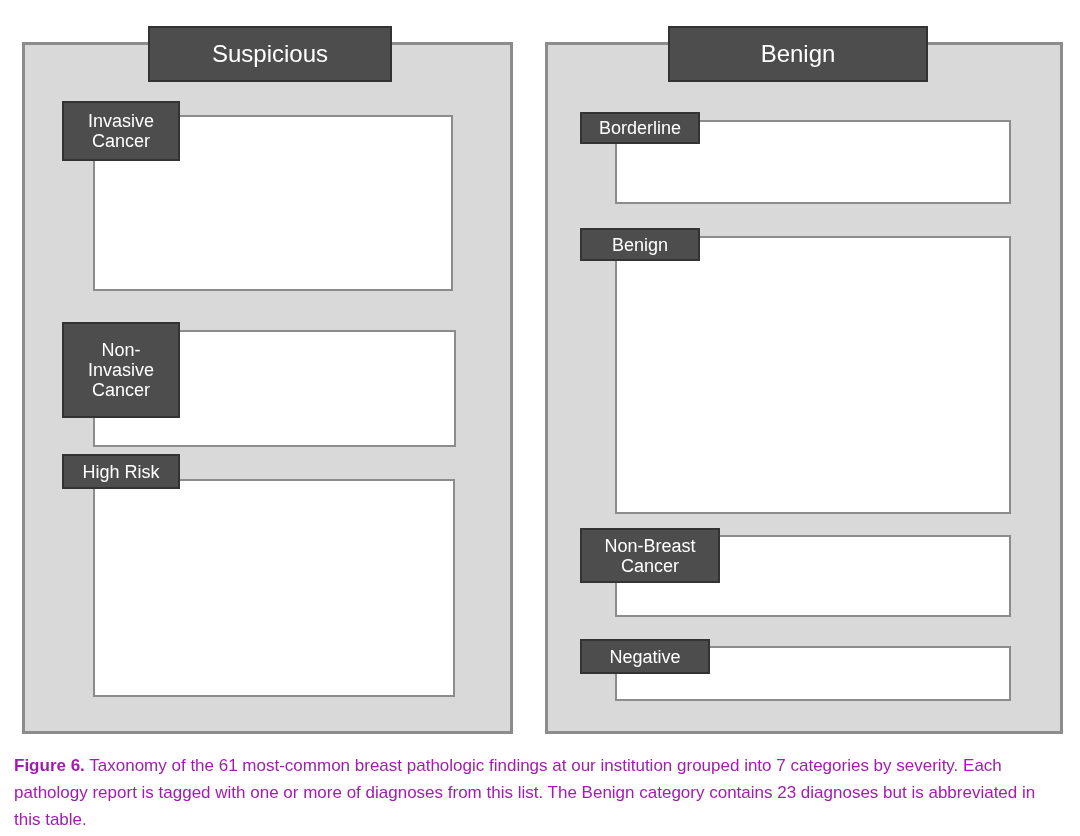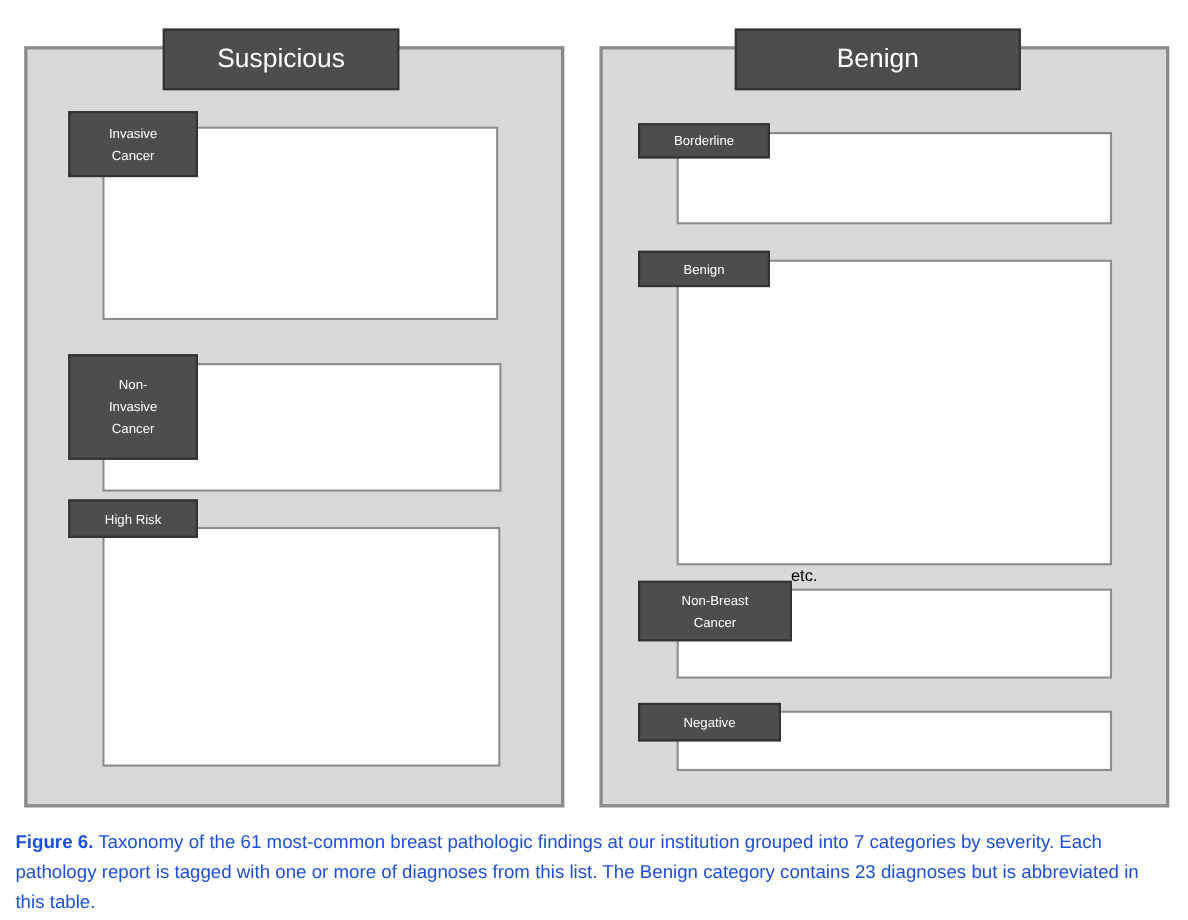--- a/index.html
+++ b/index.html
@@ -40,33 +40,33 @@
     border: 2px solid #333333;
     box-sizing: border-box;
     color: #ffffff;
     font-size: 24px;
     line-height: 1;
     display: flex;
     align-items: center;
     justify-content: center;
     z-index: 4;
   }
-  #header-suspicious { left: 148px; top: 26px; width: 215px; height: 56px; }
+  #header-suspicious { left: 148px; top: 26px; width: 244px; height: 56px; }
   #header-benign     { left: 668px; top: 26px; width: 260px; height: 56px; }
 
   
   .group { position: absolute; }
 
   .group-label {
     position: absolute;
     background: #4d4d4d;
     border: 2px solid #333333;
     box-sizing: border-box;
     color: #ffffff;
-    font-size: 12px;
+    font-size: 18px;
     line-height: 20px;
     text-align: center;
     display: flex;
     align-items: center;
     justify-content: center;
     z-index: 3;
   }
 
   .group-list {
     position: absolute;
@@ -97,21 +97,21 @@
   }
 
   
   #caption {
     position: absolute;
     left: 14px;
     top: 752px;
     width: 1048px;
     font-size: 17px;
     line-height: 27px;
-    color: #1d4ed8;
+    color: #a21caf;
   }
   #caption b { font-weight: bold; }
 </style>
 </head>
 <body>
 
 <div id="figure">
 
   <div class="column" id="column-suspicious"></div>
 
@@ -194,21 +194,20 @@
       <div class="list-item">Sclerosing Adenosis</div>
       <div class="list-item">Usual Ductal Hyperplasia (UDH)</div>
       <div class="list-item">Columnar cell change without atypia</div>
       <div class="list-item">Phyllodes</div>
       <div class="list-item">Fibroadenoma</div>
       <div class="list-item">Fibrosis</div>
       <div class="list-item">Fibrocystic disease</div>
       <div class="list-item wrap"><span class="misspell">Pseudoangiomatous</span> stromal hyperplasia (PASH)</div>
       <div class="list-item">Biopsy site changes</div>
       <div class="list-item">Fat Necrosis</div>
-      <div class="list-item">etc.</div>
     </div>
   </div>
 
   <div class="group">
     <div class="group-list" style="left:615px; top:535px; width:396px; height:82px;"></div>
     <div class="group-label" style="left:580px; top:528px; width:140px; height:55px;">
       <span>Non-Breast<br>Cancer</span>
     </div>
     <div class="list-items" style="left:719px; top:545px; width:290px;">
       <div class="list-item">Non-breast metastases</div>

